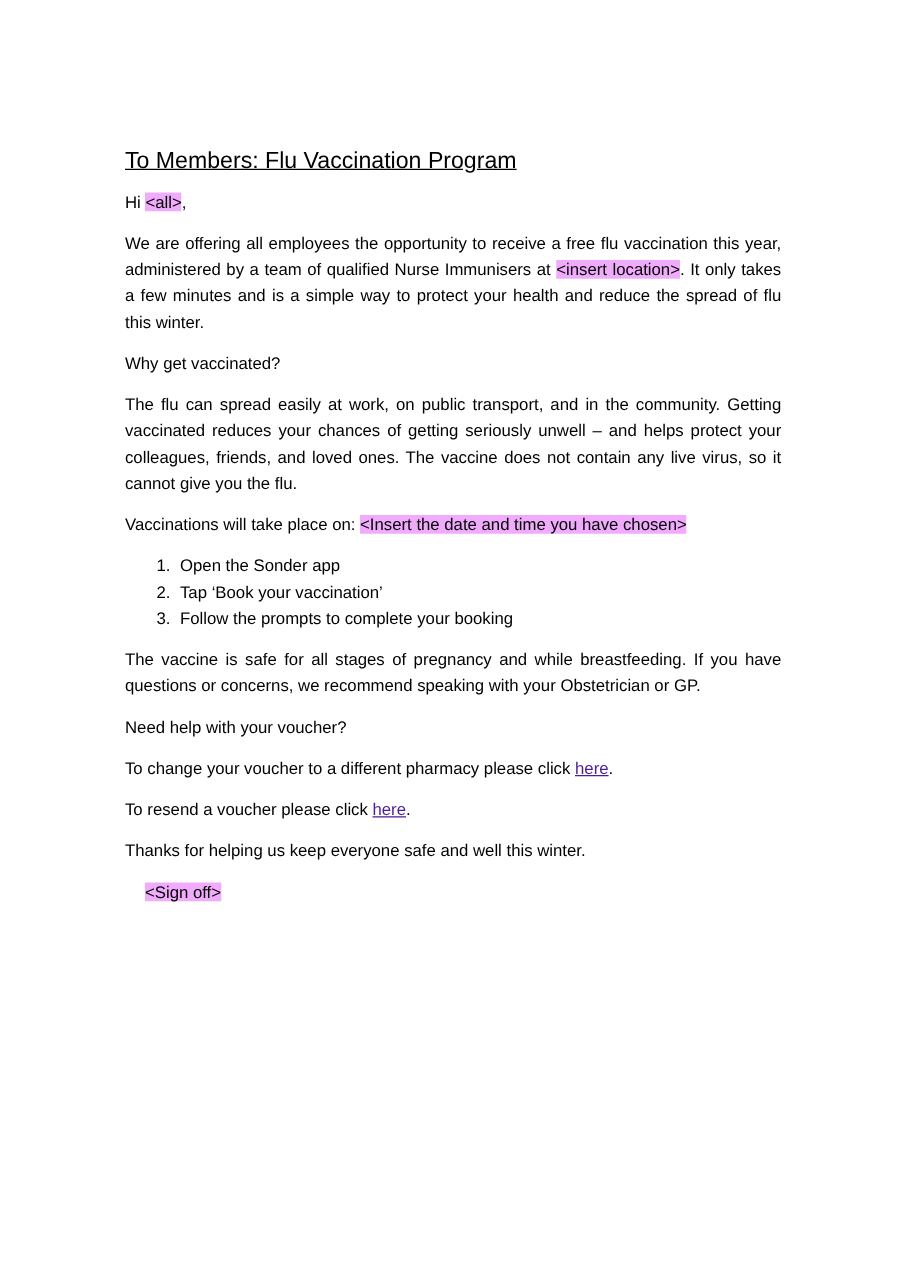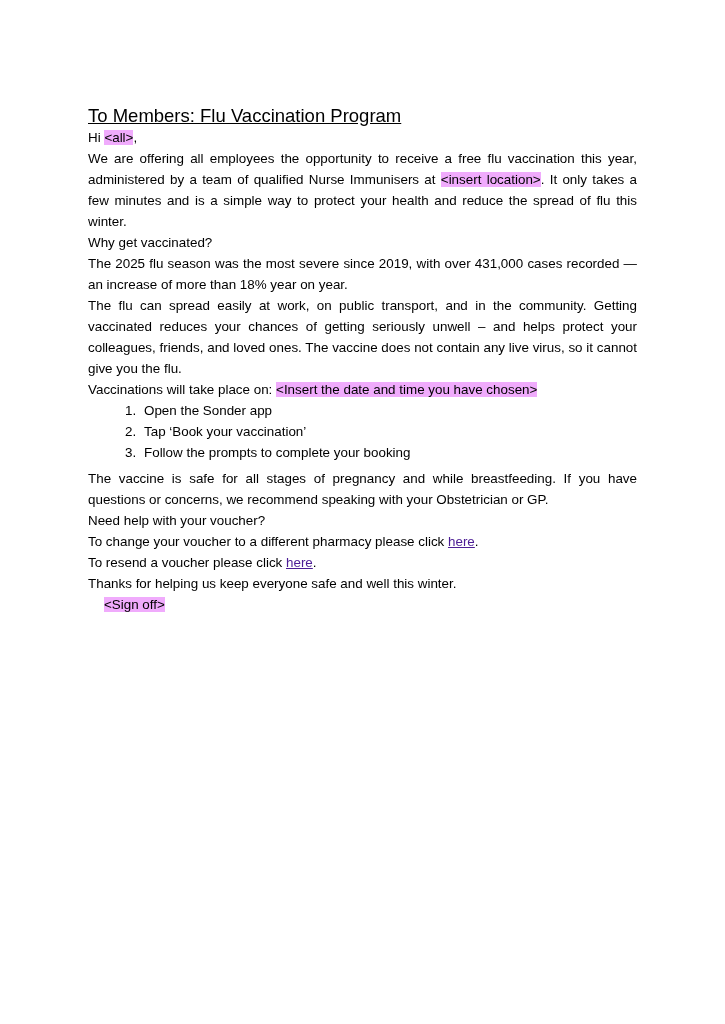--- a/index.html
+++ b/index.html
@@ -13,21 +13,21 @@
     height: 1024px;
     background: #ffffff;
     box-sizing: border-box;
     padding: 104px 88px 0 88px;
     font-family: "Liberation Sans", sans-serif;
     font-size: 13.4px;
     line-height: 21px;
     color: #000000;
     overflow: hidden;
   }
-  .page p { margin: 0; }
+  .page p { margin: 12px; }
   .doc-title {
     font-size: 18.5px;
     line-height: 23px;
     font-weight: 400;
     text-decoration: underline;
     margin: 0 0 25px 0;
   }
   .greeting   { margin-bottom: 13px; }
   .p-intro    { margin-bottom: 5px;  text-align: justify; }
   .p-remote   { margin-bottom: 9px;  text-align: justify; }
@@ -60,21 +60,21 @@
 
 <div class="page">
 
   <p class="doc-title">To Members: Flu Vaccination Program</p>
 
   <p class="greeting"><span>Hi </span><mark>&lt;all&gt;</mark><span>,</span></p>
 
   <p class="p-intro"><span>We are offering all employees the opportunity to receive a free flu vaccination this year, administered by a team of qualified Nurse Immunisers at </span><mark>&lt;insert location&gt;</mark><span>. It only takes a few minutes and is a simple way to protect your health and reduce the spread of flu this winter.</span></p>
 
 
-  <p class="p-why"><strong>Why get vaccinated?</strong><br><span>The 2025 flu season was the most severe since 2019, with over 431,000 cases recorded — an increase of more than 18% year on year.</span></p>
+  <p class="p-why"><strong>Why get vaccinated?</strong><br></p>
 
   <p class="p-spread">The flu can spread easily at work, on public transport, and in the community. Getting vaccinated reduces your chances of getting seriously unwell – and helps protect your colleagues, friends, and loved ones. The vaccine does not contain any live virus, so it cannot give you the flu.</p>
 
   <p class="p-when"><strong>Vaccinations will take place on: </strong><mark>&lt;Insert the date and time you have chosen&gt;</mark></p>
 
   <ol class="booking-list">
     <li>Open the Sonder app</li>
     <li>Tap ‘Book your vaccination’</li>
     <li>Follow the prompts to complete your booking</li>
   </ol>

